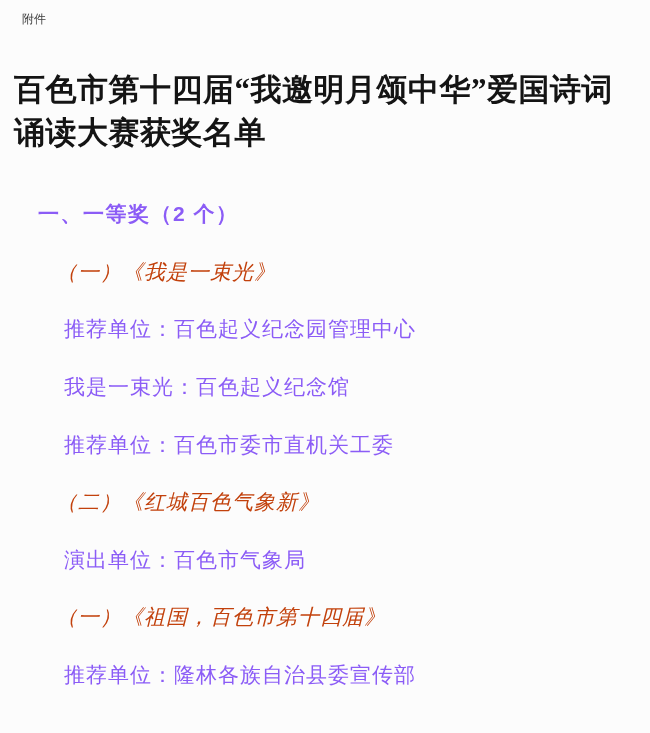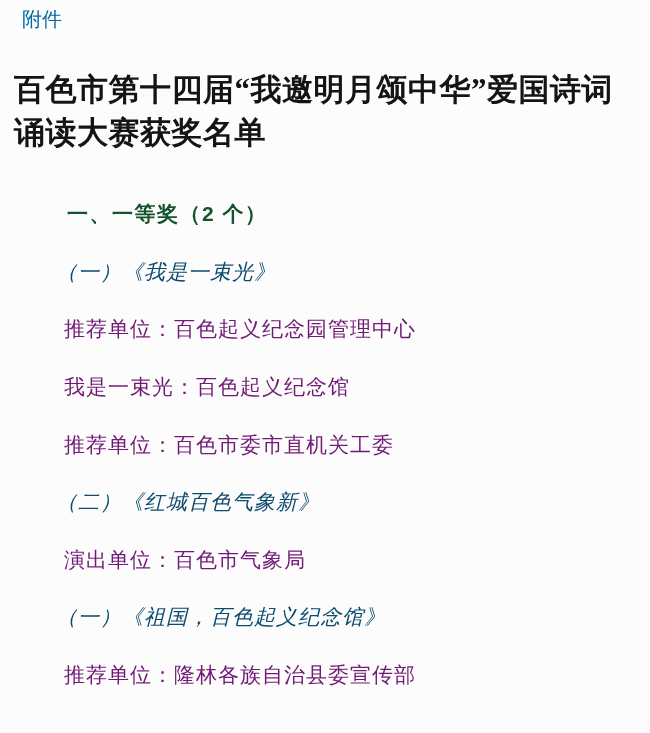--- a/index.html
+++ b/index.html
@@ -12,23 +12,23 @@
     width: 650px;
     height: 733px;
     margin: 0;
     background: #fcfcfc;
     font-family: "Liberation Serif", serif;
     color: #333333;
     overflow: hidden;
   }
   .attachment {
     margin: 6px 14px 0 22px;
-    font-size: 20px;
+    font-size: 12px;
     line-height: 26px;
-    color: #0369a1;
+    color: #404040;
     font-family: "Liberation Sans", sans-serif;
   }
   .doc-title {
     margin: 36px 14px 0 14px;
     font-size: 31px;
     line-height: 43px;
     font-weight: bold;
     color: #141414;
     letter-spacing: 0.5px;
   }
@@ -40,34 +40,34 @@
   }
   .line {
     height: 36.6px;
     display: flex;
     align-items: center;
     font-size: 21px;
     letter-spacing: 1px;
     white-space: nowrap;
   }
   .heading {
-    padding-left: 67px;
+    padding-left: 38px;
     font-family: "Liberation Sans", sans-serif;
     font-weight: bold;
-    color: #14532d;
+    color: #8b5cf6;
     letter-spacing: 1.5px;
   }
   .entry-title {
     padding-left: 56px;
     font-style: italic;
-    color: #0c4a6e;
+    color: #c2410c;
   }
   .body-line {
     padding-left: 64px;
-    color: #701a75;
+    color: #8b5cf6;
   }
 </style>
 </head>
 <body>
 
 <div class="page">
 
   <p class="attachment">附件</p>
 
   <h1 class="doc-title">
@@ -81,17 +81,17 @@
 
     <p class="line entry-title">（一）《我是一束光》</p>
     <p class="line body-line">推荐单位：百色起义纪念园管理中心</p>
     <p class="line body-line">我是一束光：百色起义纪念馆</p>
 
     <p class="line body-line">推荐单位：百色市委市直机关工委</p>
     <p class="line entry-title">（二）《红城百色气象新》</p>
     <p class="line body-line">演出单位：百色市气象局</p>
 
 
-    <p class="line entry-title">（一）《祖国，百色起义纪念馆》</p>
+    <p class="line entry-title">（一）《祖国，百色市第十四届》</p>
     <p class="line body-line">推荐单位：隆林各族自治县委宣传部</p>
 
   </div>
 </div>
 
 </body></html>

